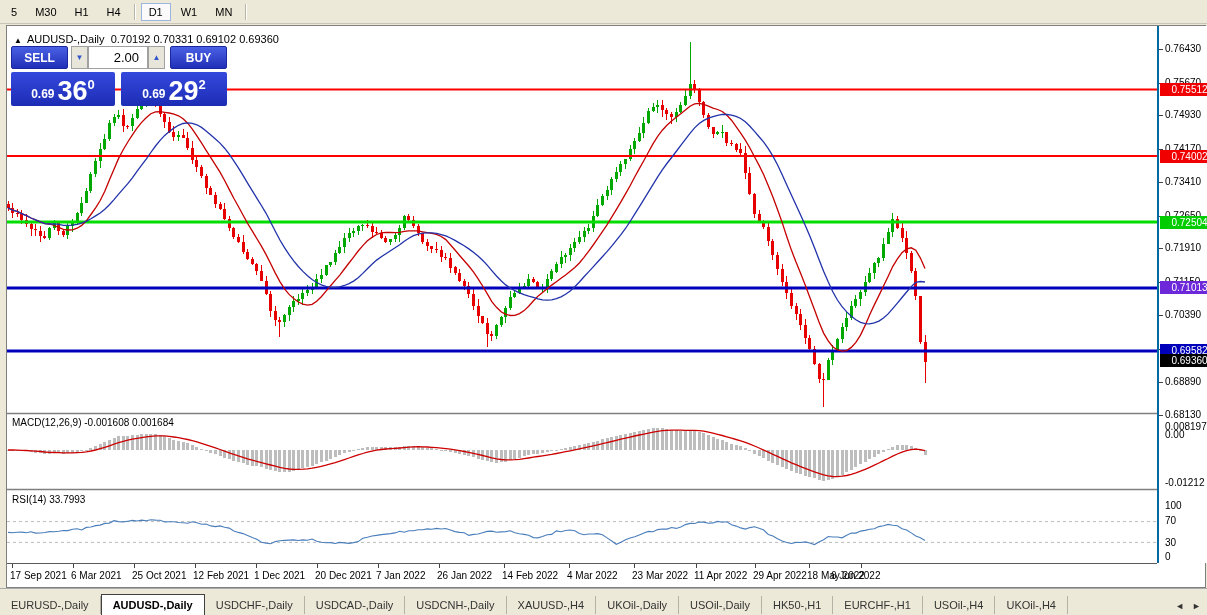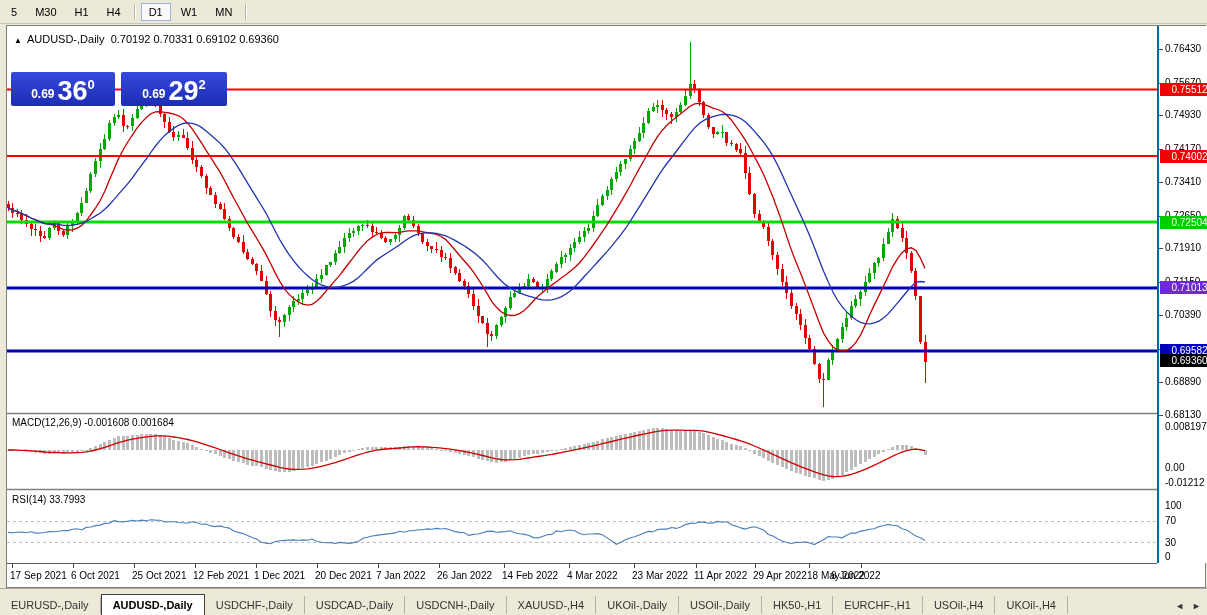--- a/index.html
+++ b/index.html
@@ -711,20 +711,31 @@
     <g clip-path="url(#cpRsi)" fill="none">
       <polyline points="1.0,504.4 5.6,504.7 10.2,504.3 14.8,504.1 19.4,504.7 24.0,503.8 28.6,505.1 33.3,505.0 37.9,504.5 42.5,503.6 47.1,503.7 51.7,503.2 56.3,502.5 60.9,502.6 65.5,501.2 70.1,500.7 74.7,502.0 79.3,499.4 83.9,499.0 88.6,497.6 93.2,497.1 97.8,495.4 102.4,495.1 107.0,492.7 111.6,493.6 116.2,493.9 120.8,493.2 125.4,492.4 130.0,493.0 134.6,492.1 139.2,492.7 143.8,491.7 148.5,492.1 153.1,492.2 157.7,493.9 162.3,493.7 166.9,493.8 171.5,494.5 176.1,494.7 180.7,495.2 185.3,493.8 189.9,494.7 194.5,496.3 199.1,496.0 203.8,497.9 208.4,498.6 213.0,497.9 217.6,499.2 222.2,500.1 226.8,502.9 231.4,504.4 236.0,505.6 240.6,507.5 245.2,509.5 249.8,511.3 254.4,514.2 259.1,515.1 263.7,515.7 268.3,513.6 272.9,512.8 277.5,512.4 282.1,512.1 286.7,511.9 291.3,512.5 295.9,511.9 300.5,512.2 305.1,511.0 309.7,513.3 314.3,514.3 319.0,514.7 323.6,514.6 328.2,515.5 332.8,514.4 337.4,514.9 342.0,515.4 346.6,514.6 351.2,513.6 355.8,510.3 360.4,509.3 365.0,508.0 369.6,507.4 374.3,506.6 378.9,506.1 383.5,505.6 388.1,504.9 392.7,503.3 397.3,504.3 401.9,502.8 406.5,502.7 411.1,501.7 415.7,501.8 420.3,500.9 424.9,501.2 429.5,500.4 434.2,501.0 438.8,500.5 443.4,502.1 448.0,503.6 452.6,504.4 457.2,504.8 461.8,507.4 466.4,506.4 471.0,506.0 475.6,504.7 480.2,503.4 484.8,503.1 489.5,504.3 494.1,503.9 498.7,503.6 503.3,502.7 507.9,504.8 512.5,505.8 517.1,506.4 521.7,507.3 526.3,509.6 530.9,509.9 535.5,508.6 540.1,506.8 544.7,506.4 549.4,502.9 554.0,503.7 558.6,502.5 563.2,502.0 567.8,502.7 572.4,505.5 577.0,506.7 581.6,506.0 586.2,506.0 590.8,505.6 595.4,506.8 600.0,509.9 604.7,513.0 609.3,516.3 613.9,514.3 618.5,511.8 623.1,509.9 627.7,508.8 632.3,507.0 636.9,505.1 641.5,503.4 646.1,503.8 650.7,501.6 655.3,501.0 659.9,501.1 664.6,499.5 669.2,500.4 673.8,498.9 678.4,496.6 683.0,495.4 687.6,495.5 692.2,494.0 696.8,494.1 701.4,495.3 706.0,494.9 710.6,493.4 715.2,494.2 719.9,493.8 724.5,496.7 729.1,498.1 733.7,499.9 738.3,501.1 742.9,499.6 747.5,498.7 752.1,500.3 756.7,502.0 761.3,506.5 765.9,508.0 770.5,510.8 775.2,512.9 779.8,514.5 784.4,515.5 789.0,514.4 793.6,514.5 798.2,513.9 802.8,515.0 807.4,516.6 812.0,514.0 816.6,511.7 821.2,508.5 825.8,509.0 830.4,509.0 835.1,509.8 839.7,507.2 844.3,505.1 848.9,505.1 853.5,503.1 858.1,502.4 862.7,501.3 867.3,500.7 871.9,498.6 876.5,497.8 881.1,496.4 885.7,497.2 890.4,497.8 895.0,500.7 899.6,502.0 904.2,504.9 908.8,508.0 913.4,509.8 918.0,512.4" stroke="#4a7ebb" stroke-width="1.1"></polyline>
     </g>
   </svg>
 
 <div class="chart-title">
   <span class="tri">▲</span><span>AUDUSD-,Daily</span>&nbsp;&nbsp;<span>0.70192 0.70331 0.69102 0.69360</span>
 </div>
 
 <div class="panel">
+  <div class="row1">
+    <div class="btn" style="left:0;width:57px;">SELL</div>
+    <div class="spin" style="left:60px;">
+        <span>▼</span>
+      </div>
+    <div class="vol" style="left:77px;width:60px;">2.00</div>
+    <div class="spin" style="left:137px;">
+        <span>▲</span>
+      </div>
+    <div class="btn" style="left:159px;width:57px;">BUY</div>
+  </div>
   <div class="pricebox" style="left:0;width:104px;">
     <span class="small">0.69</span>
       <span class="big">36</span>
       <span class="sup">0</span>
   </div>
   <div class="pricebox" style="left:110px;width:106px;">
     <span class="small">0.69</span>
       <span class="big">29</span>
       <span class="sup">2</span>
   </div>
@@ -758,32 +769,32 @@
     <div class="axlbl" style="top: 349.514px;">0.68890</div>
     <div class="axtick" style="top: 389.03px;"></div>
     <div class="axlbl" style="top: 383.03px;">0.68130</div>
     <div class="tag" style="top: 56.9838px; background: rgb(240, 0, 0);">0.75512</div>
     <div class="tag" style="top: 123.575px; background: rgb(240, 0, 0);">0.74002</div>
     <div class="tag" style="top: 189.637px; background: rgb(0, 204, 0);">0.72504</div>
     <div class="tag" style="top: 255.39px; background: #6d28d9;">0.71013</div>
     <div class="tag" style="top: 318.497px; background: rgb(0, 0, 187);">0.69582</div>
     <div class="tag" style="top: 328.287px; background: rgb(0, 0, 0);">0.69360</div>
     <div class="axlbl" style="top: 395px; text-align: right;">0.008197</div>
-    <div class="axlbl" style="top: 436px; text-align: right;">0.00</div>
+    <div class="axlbl" style="top: 403px; text-align: right;">0.00</div>
     <div class="axlbl" style="top: 451px;">-0.01212</div>
     <div class="axlbl" style="top: 474px;">100</div>
     <div class="axlbl" style="top: 489px;">70</div>
     <div class="axlbl" style="top: 511px;">30</div>
     <div class="axlbl" style="top: 525px;">0</div>
   </div>
 <div class="date-axis" id="dateaxis">
     <div class="dtick" style="left: 5px;"></div>
     <div class="dlbl" style="left: 3px;">17 Sep 2021</div>
     <div class="dtick" style="left: 66px;"></div>
-    <div class="dlbl" style="left: 64px;">6 Oct 2021</div>
+    <div class="dlbl" style="left: 64px;">6 Mar 2021</div>
     <div class="dtick" style="left: 127px;"></div>
     <div class="dlbl" style="left: 125px;">25 Oct 2021</div>
     <div class="dtick" style="left: 188px;"></div>
     <div class="dlbl" style="left: 186px;">12 Feb 2021</div>
     <div class="dtick" style="left: 249px;"></div>
     <div class="dlbl" style="left: 247px;">1 Dec 2021</div>
     <div class="dtick" style="left: 310px;"></div>
     <div class="dlbl" style="left: 308px;">20 Dec 2021</div>
     <div class="dtick" style="left: 371px;"></div>
     <div class="dlbl" style="left: 369px;">7 Jan 2022</div>

